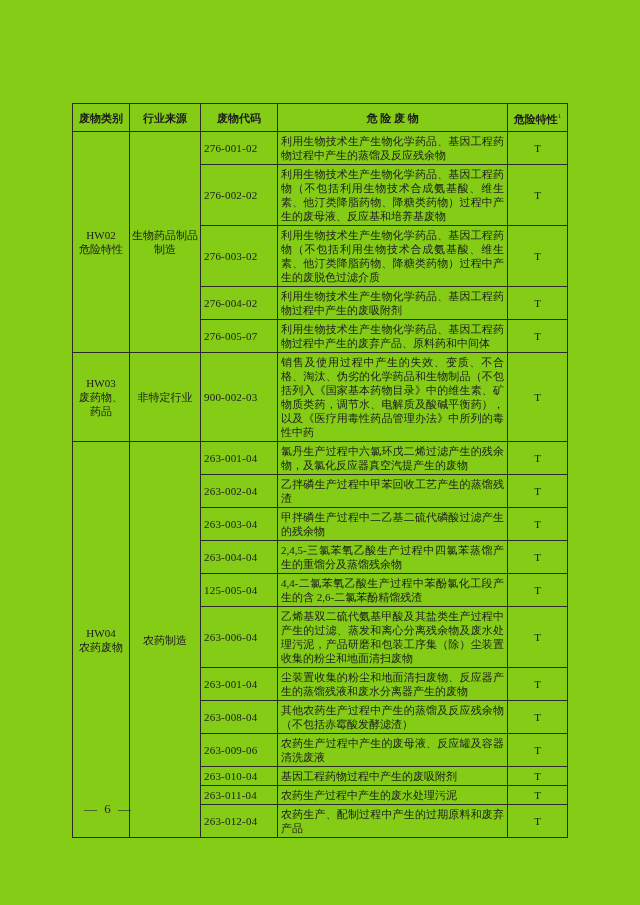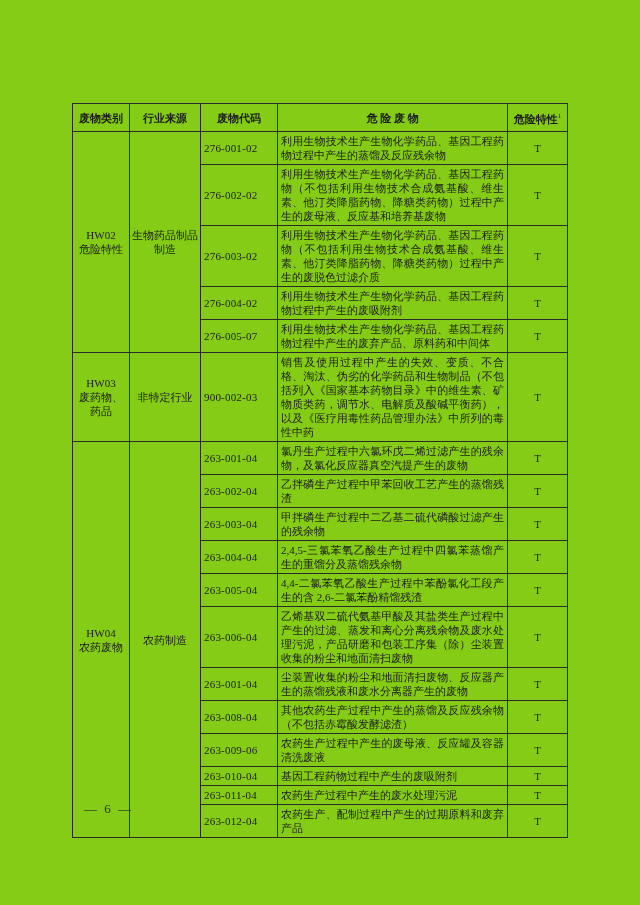--- a/index.html
+++ b/index.html
@@ -159,21 +159,21 @@
         <td class="code">263-003-04</td>
         <td class="desc">甲拌磷生产过程中二乙基二硫代磷酸过滤产生的残余物</td>
         <td class="haz">T</td>
       </tr>
       <tr>
         <td class="code">263-004-04</td>
         <td class="desc">2,4,5-三氯苯氧乙酸生产过程中四氯苯蒸馏产生的重馏分及蒸馏残余物</td>
         <td class="haz">T</td>
       </tr>
       <tr>
-        <td class="code">263-005-04</td>
+        <td class="code">125-005-04</td>
         <td class="desc">4,4-二氯苯氧乙酸生产过程中苯酚氯化工段产生的含 2,6-二氯苯酚精馏残渣</td>
         <td class="haz">T</td>
       </tr>
       <tr>
         <td class="code">263-006-04</td>
         <td class="desc">乙烯基双二硫代氨基甲酸及其盐类生产过程中产生的过滤、蒸发和离心分离残余物及废水处理污泥，产品研磨和包装工序集（除）尘装置收集的粉尘和地面清扫废物</td>
         <td class="haz">T</td>
       </tr>
       <tr>
         <td class="code">263-001-04</td>

